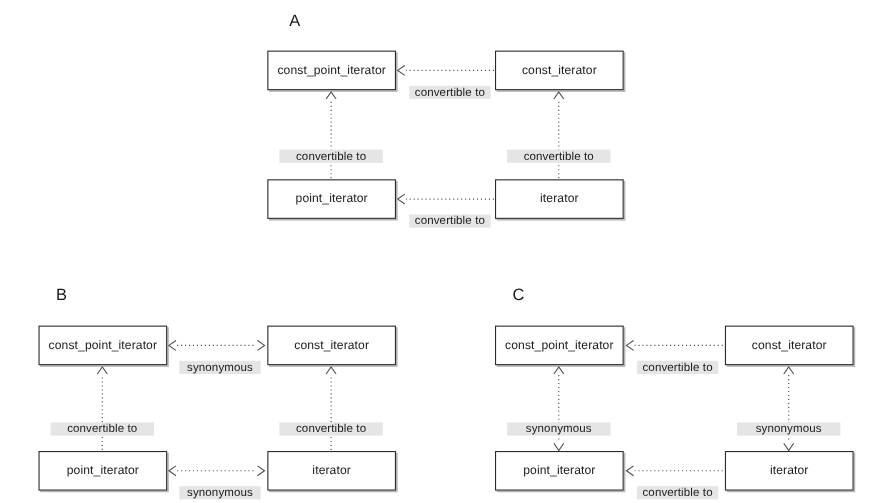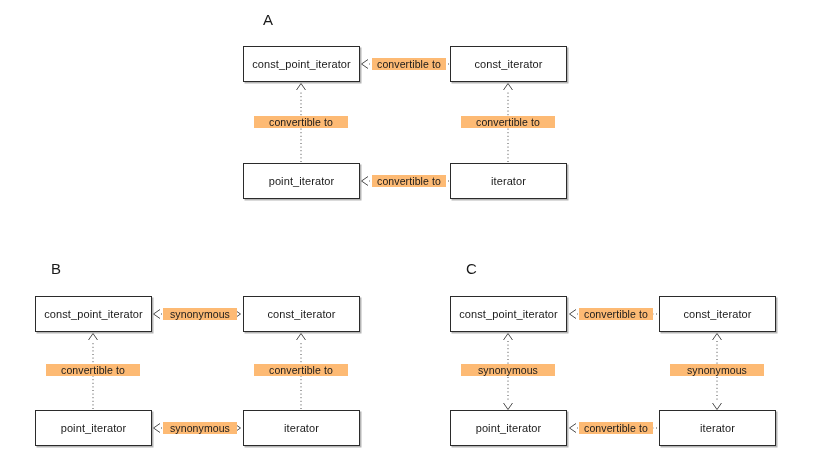--- a/index.html
+++ b/index.html
@@ -43,24 +43,25 @@
     box-shadow: 1.5px 1.5px 0 0 rgba(120,120,120,0.55);
   }
   .node-label {
     white-space: nowrap;
     letter-spacing: 0.1px;
   }
   .edge-label {
     position: absolute;
     font-size: 10.5px;
     color: #1a1a1a;
-    background: #fdba74;
+    background: #e5e5e5;
     white-space: nowrap;
     text-align: center;
     letter-spacing: 0.1px;
+    margin-top: 20px;
   }
   .edge-label.horiz {
     padding: 0 3px;
   }
   svg.edges {
     position: absolute;
     left: 0; top: 0;
     width: 813px;
     height: 457px;
     overflow: visible;

